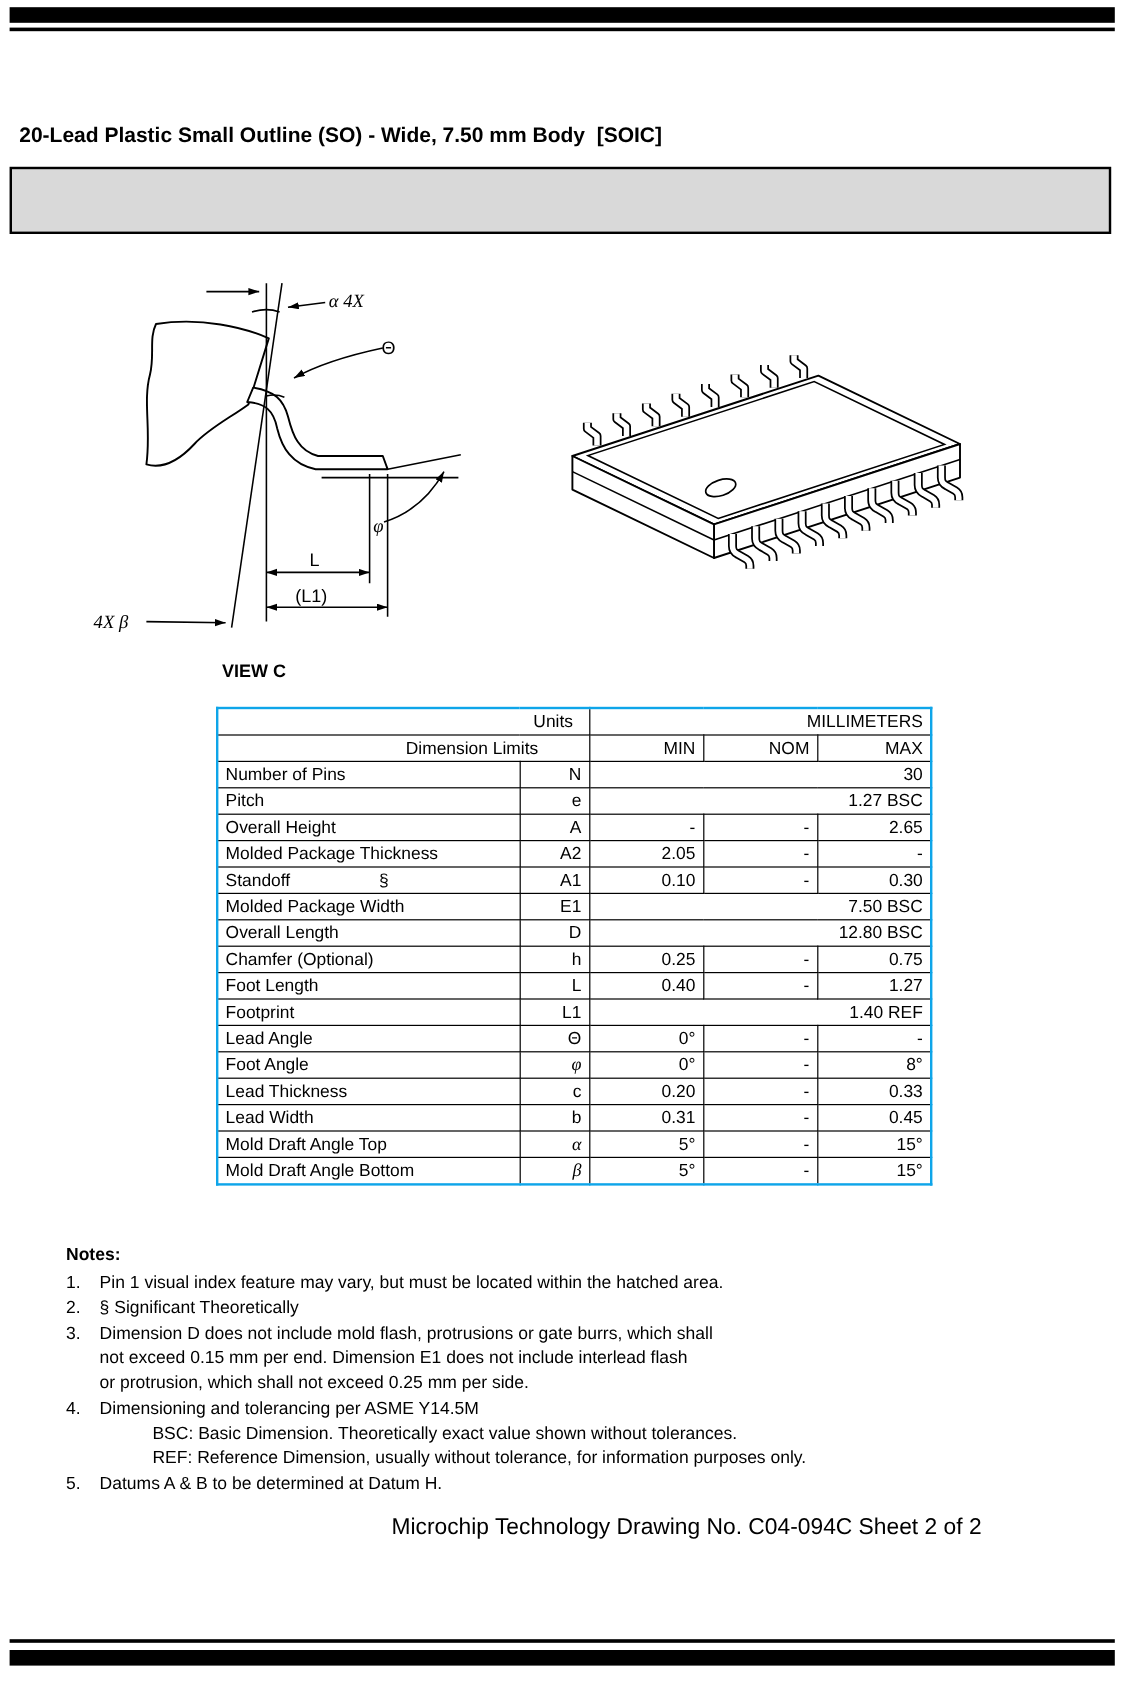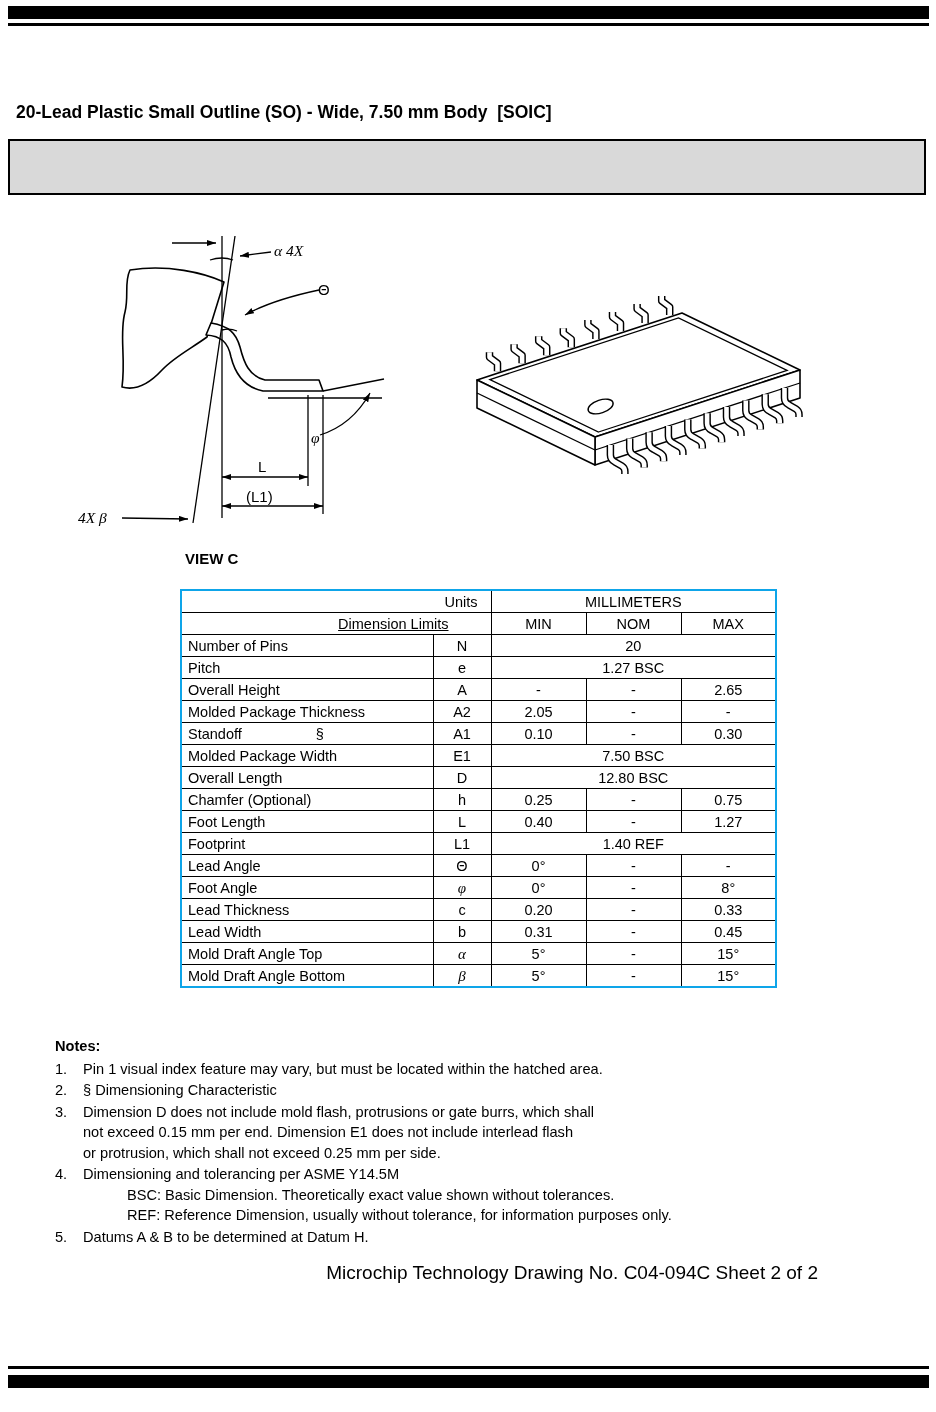--- a/index.html
+++ b/index.html
@@ -21,24 +21,24 @@
   svg text { font-family:"Liberation Sans", sans-serif; font-size:15px; fill:#000; }
   svg text.it { font-style:italic; font-family:"Liberation Serif", serif; font-size:15.5px; }
   svg text.bold { font-weight:bold; }
   .thin { fill:none; stroke:#000; stroke-width:1.3; }
   .body-shape { fill:#fff; stroke:#000; stroke-width:1.6; stroke-linejoin:round; }
   .lo { stroke:#000; stroke-width:7.5; fill:none; stroke-linejoin:round; }
   .li { stroke:#fff; stroke-width:4.6; fill:none; stroke-linejoin:round; }
 
   .dim-table { position:absolute; left:180px; top:589px; border-collapse:collapse; border:2px solid #0ea5e9; font-size:14.5px; }
   .dim-table td { border:1px solid #000; padding:1.5px 6px; height:22px; line-height:18px; }
-  .c { text-align:center; }
+  .c { text-align:right; }
   .r { text-align:right; }
   .pr1 { padding-right:13px !important; }
-  .pr2 { padding-right:42px !important;text-decoration:underline; }
+  .pr2 { padding-right:42px !important; }
   .greek { font-style:italic; font-family:"Liberation Serif", serif; font-size:15px; }
   .sig-mark { margin-left:74px; }
 
   .notes { position:absolute; left:55px; top:1036px; width:810px; font-size:14.6px; line-height:20.5px; }
   .notes-heading { font-weight:bold; margin-bottom:2px; }
   .note-item { display:flex; margin-top:1px; }
   .note-num { width:28px; flex:none; }
   .note-text { white-space:pre-line; }
   .note-sub { margin-left:44px; }
 
@@ -162,21 +162,21 @@
     </tr>
     <tr>
       <td colspan="2" class="r pr2">Dimension Limits</td>
       <td class="c">MIN</td>
       <td class="c">NOM</td>
       <td class="c">MAX</td>
     </tr>
     <tr>
       <td>Number of Pins</td>
       <td class="c">N</td>
-      <td colspan="3" class="c">20</td>
+      <td colspan="3" class="c">30</td>
     </tr>
     <tr>
       <td>Pitch</td>
       <td class="c">e</td>
       <td colspan="3" class="c">1.27 BSC</td>
     </tr>
     <tr>
       <td>Overall Height</td>
       <td class="c">A</td>
       <td class="c">-</td>
@@ -272,21 +272,21 @@
     </table>
 
   <div class="notes">
     <div class="notes-heading">Notes:</div>
     <div class="note-item">
       <span class="note-num">1.</span>
       <span class="note-text">Pin 1 visual index feature may vary, but must be located within the hatched area.</span>
     </div>
     <div class="note-item">
       <span class="note-num">2.</span>
-      <span class="note-text">§ Dimensioning Characteristic</span>
+      <span class="note-text">§ Significant Theoretically</span>
     </div>
     <div class="note-item">
       <span class="note-num">3.</span>
       <span class="note-text">Dimension D does not include mold flash, protrusions or gate burrs, which shall
 not exceed 0.15 mm per end.  Dimension E1 does not include interlead flash
 or protrusion, which shall not exceed 0.25 mm per side.</span>
     </div>
     <div class="note-item">
       <span class="note-num">4.</span>
       <div>

